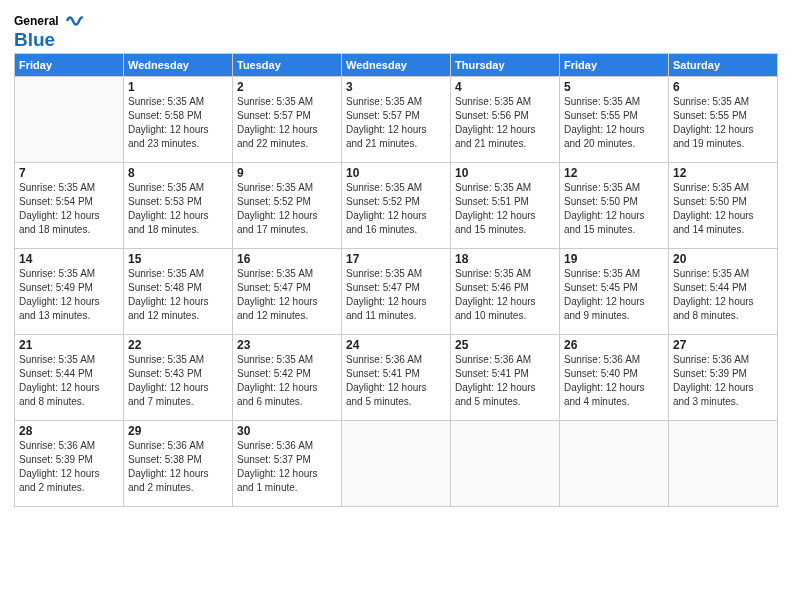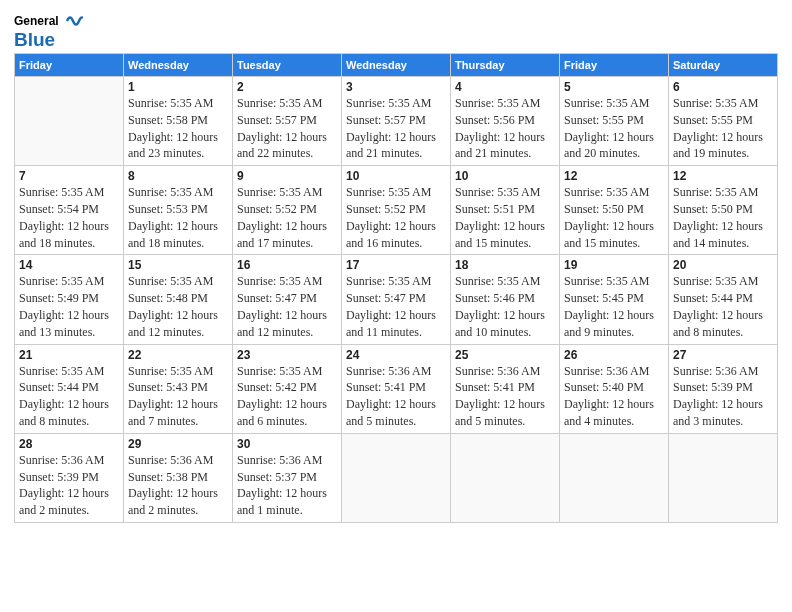--- a/index.html
+++ b/index.html
@@ -65,24 +65,23 @@
       font-size: 9px;
     }
     .day-number {
       font-size: 12px;
       font-weight: bold;
       color: #222;
       display: block;
       margin-bottom: 1px;
     }
     .day-info {
-      font-size: 12px;
+      font-size: 10px;
       line-height: 1.4;
       color: #333;
-      font-family: Liberation Serif, serif;
     }
     .empty-cell {
       background: #f9f9f9;
     }
   </style>
 </head>
 <body>
 
 <div class="page">
   <div class="header">

